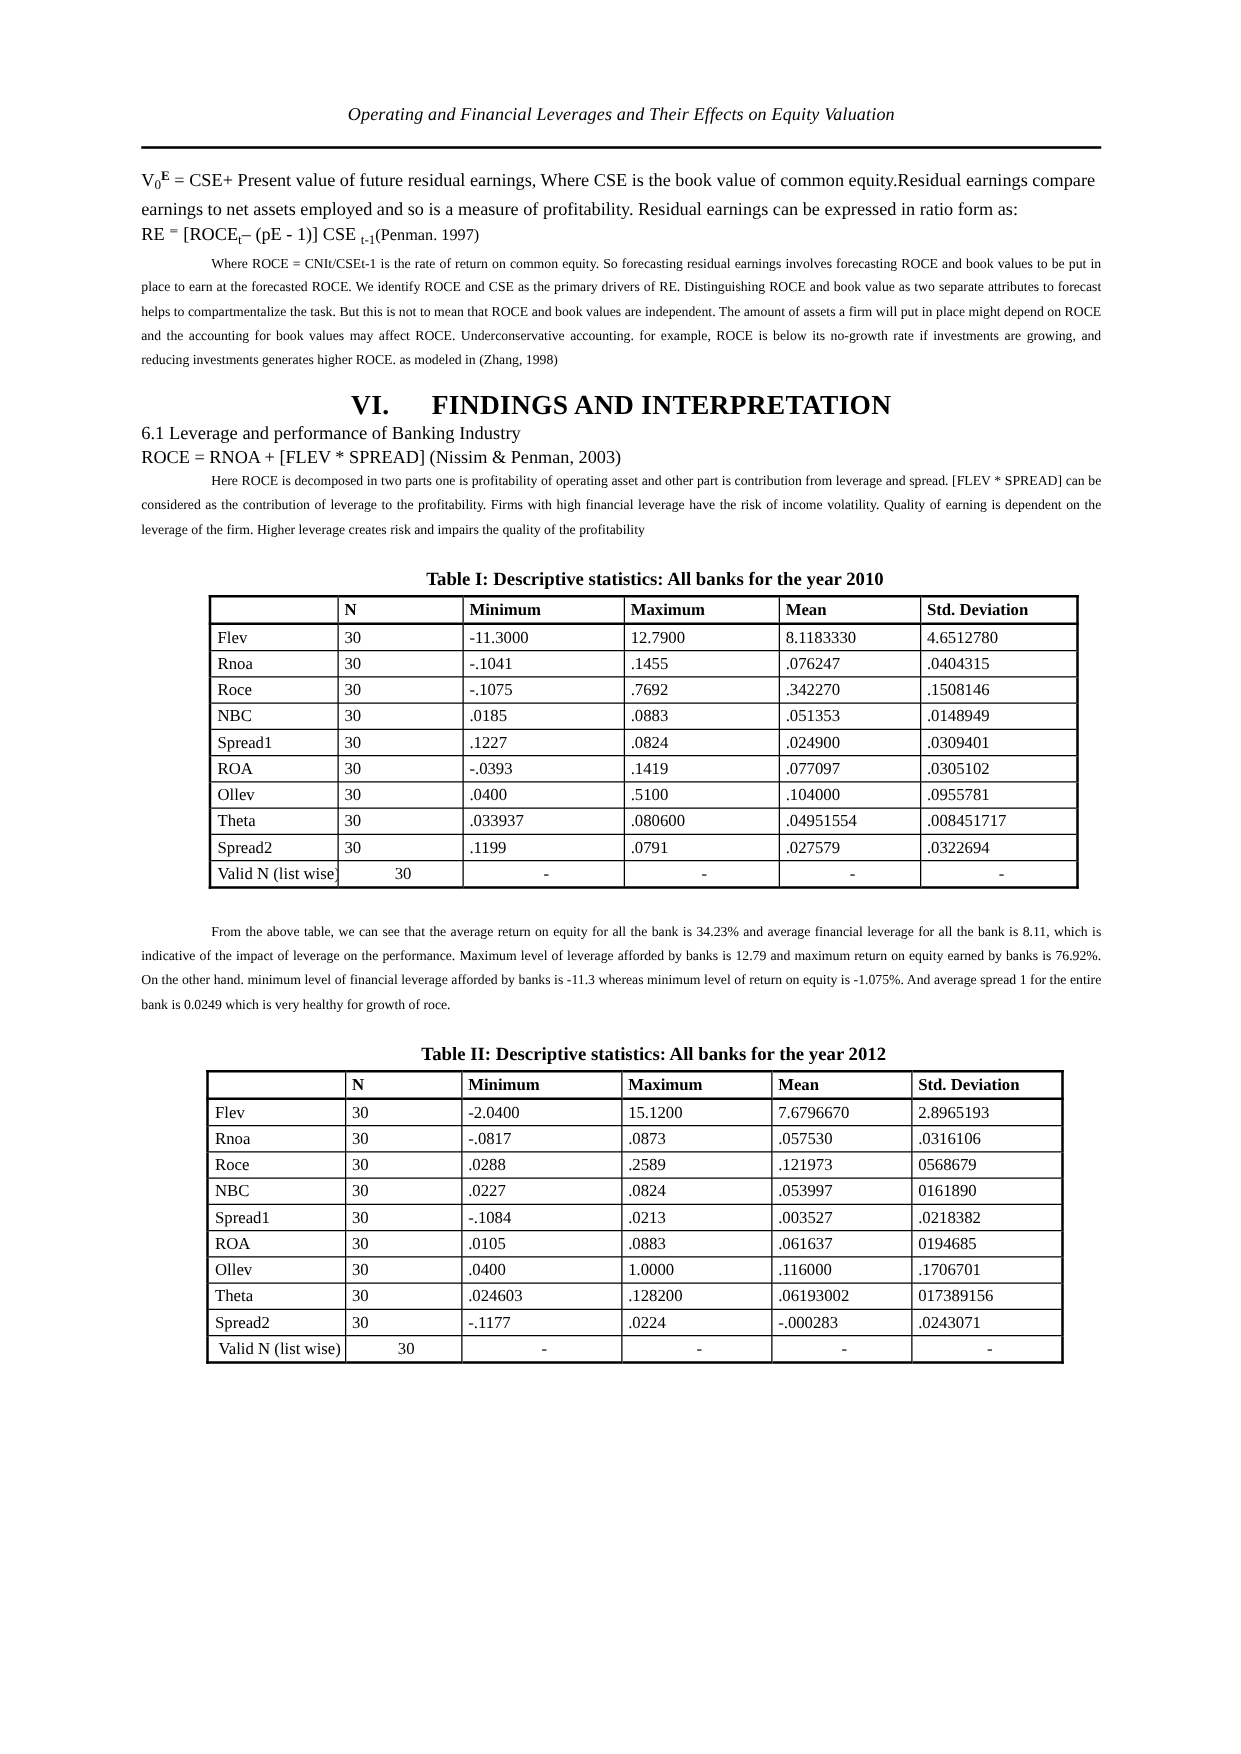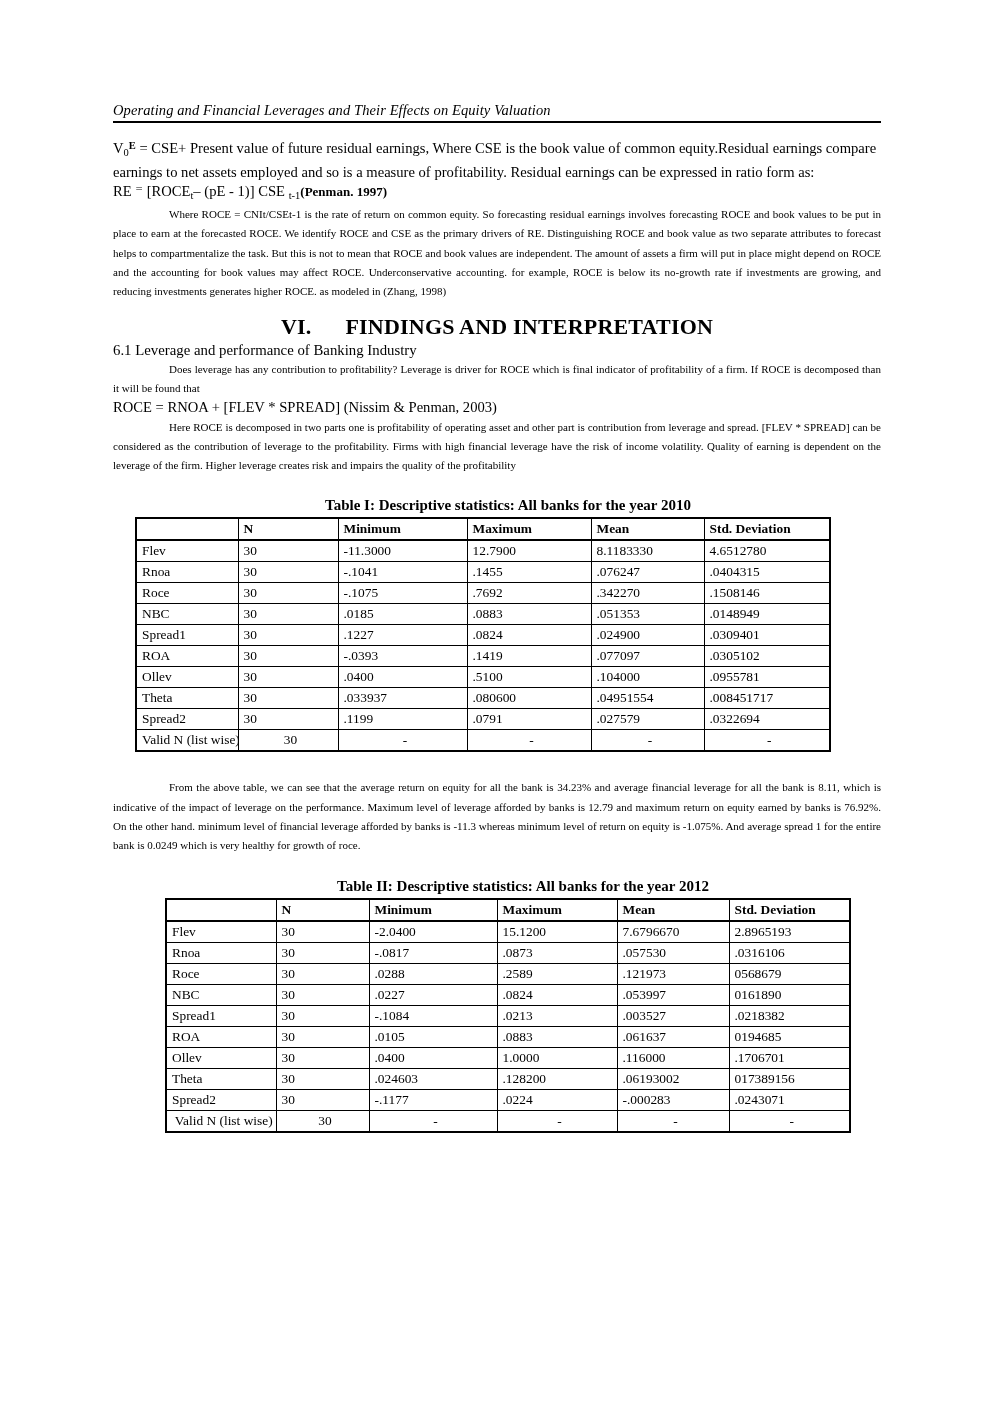--- a/index.html
+++ b/index.html
@@ -25,27 +25,26 @@
   }
   .content {
     position: absolute;
     left: 113px;
     top: 84px;
     width: 768px;
   }
 
   
   .runhead {
-    text-align: left;
+    text-align: center;
     font-style: italic;
     font-size: 14.5px;
     letter-spacing: 0.1px;
-    padding-bottom: 2px;
+    padding-bottom: 16px;
     white-space: nowrap;
-    margin-top: 18px;
   }
   .runhead-rule {
     border-bottom: 2.5px solid #000;
     margin-bottom: 13px;
   }
 
   
   p.body {
     margin: 0;
     font-size: 11px;
@@ -66,21 +65,21 @@
   }
   .formula sub {
     font-size: 0.72em;
     vertical-align: -0.28em;
   }
   .formula sup {
     font-size: 0.72em;
     vertical-align: 0.42em;
     font-weight: bold;
   }
-  .small-ref { font-size: 13px; font-weight: bold; }
+  .small-ref { font-size: 13px; }
 
   
   h2.section {
     margin: 12px 0 2px 0;
     font-size: 22px;
     font-weight: bold;
     text-align: center;
     letter-spacing: 0.2px;
   }
   h2.section .numeral {
@@ -130,21 +129,21 @@
     text-align: center;
   }
   table.stats td.first, table.stats th.first {
     border-left: 2.5px solid #000;
   }
   table.stats td.last, table.stats th.last {
     border-right: 2.5px solid #000;
   }
 
   
-  #table-one-wrap { margin-left: 22px; }
+  #table-one-wrap { margin-left: 54px; }
   #table-one { width: 694px; }
   #table-one col.c-label { width: 102px; }
   #table-one col.c-n     { width: 100px; }
   #table-one col.c-min   { width: 129px; }
   #table-one col.c-max   { width: 124px; }
   #table-one col.c-mean  { width: 113px; }
   #table-one col.c-sd    { width: 126px; }
 
   
   #table-two-wrap { margin-left: 52px; }
@@ -170,21 +169,20 @@
     <p class="formula"><span>V</span><sub>0</sub><sup>E</sup> <span style="white-space:normal;text-align:right;">= CSE+ Present value of future residual earnings, Where CSE is the book value of common equity.Residual earnings compare earnings to net assets employed and so is a measure of profitability. Residual earnings can be expressed in ratio form as:</span></p>
 
     <p class="formula"><span>RE ⁼ [ROCE</span><sub>t</sub><span>– (pE - 1)] CSE </span><sub>t-1</sub><span class="small-ref">(Penman. 1997)</span></p>
 
     <p class="body indent">Where ROCE = CNIt/CSEt-1 is the rate of return on common equity. So forecasting residual earnings involves forecasting ROCE and book values to be put in place to earn at the forecasted ROCE. We identify ROCE and CSE as the primary drivers of RE. Distinguishing ROCE and book value as two separate attributes to forecast helps to compartmentalize the task. But this is not to mean that ROCE and book values are independent. The amount of assets a firm will put in place might depend on ROCE and the accounting for book values may affect ROCE. Underconservative accounting. for example, ROCE is below its no-growth rate if investments are growing, and reducing investments generates higher ROCE. as modeled in (Zhang, 1998)</p>
 
     <h2 class="section"><span class="numeral">VI.</span><span>FINDINGS AND INTERPRETATION</span></h2>
 
     <h3 class="subsection">6.1 Leverage and performance of Banking Industry</h3>
 
-    <p class="body indent">Does leverage has any contribution to profitability? Leverage is driver for ROCE which is final indicator of profitability of a firm. If ROCE is decomposed than it will be found that</p>
 
     <p class="formula">ROCE = RNOA + [FLEV * SPREAD] (Nissim &amp; Penman, 2003)</p>
 
     <p class="body indent">Here ROCE is decomposed in two parts one is profitability of operating asset and other part is contribution from leverage and spread. [FLEV * SPREAD] can be considered as the contribution of leverage to the profitability. Firms with high financial leverage have the risk of income volatility. Quality of earning is dependent on the leverage of the firm. Higher leverage creates risk and impairs the quality of the profitability</p>
 
     <div class="table-wrap" id="table-one-wrap">
       <div class="table-caption">Table I: Descriptive statistics: All banks for the year 2010</div>
       <table class="stats" id="table-one">
         <colgroup>
           <col class="c-label">

